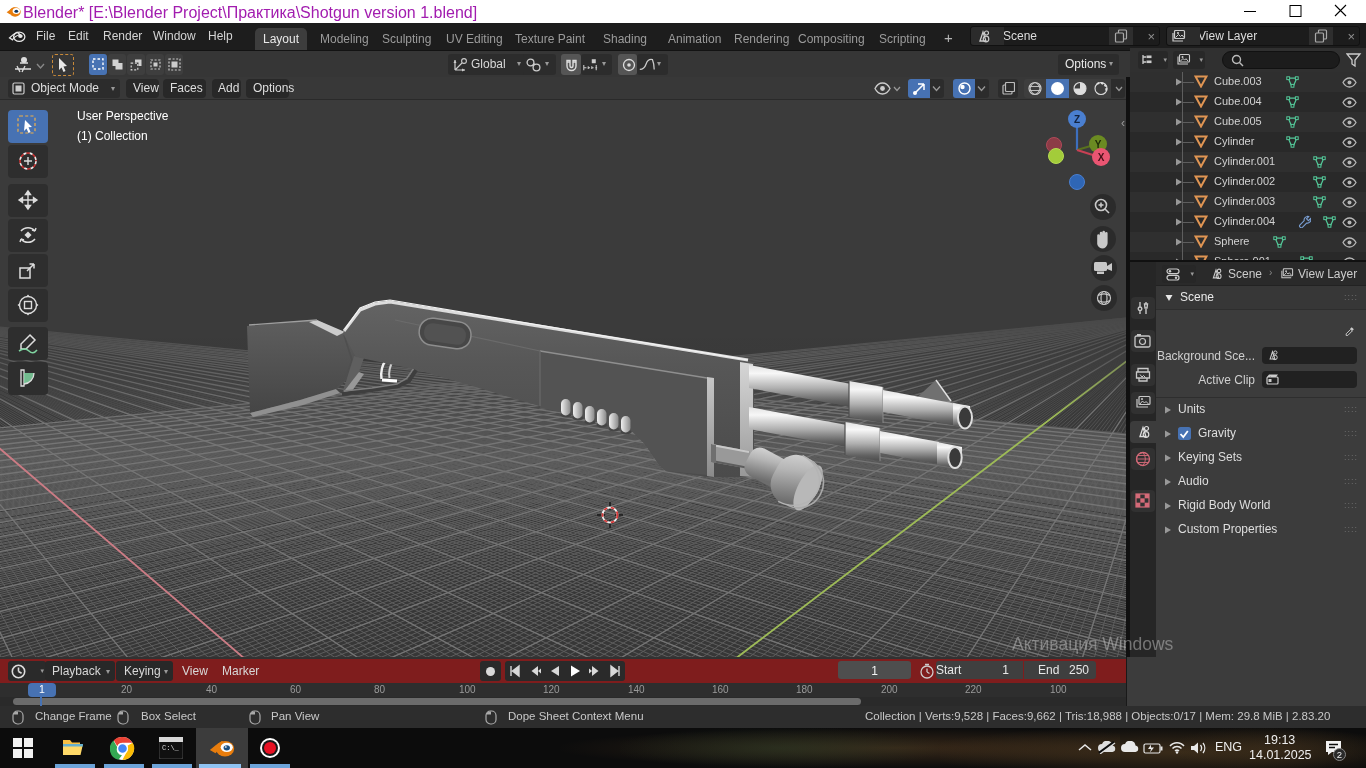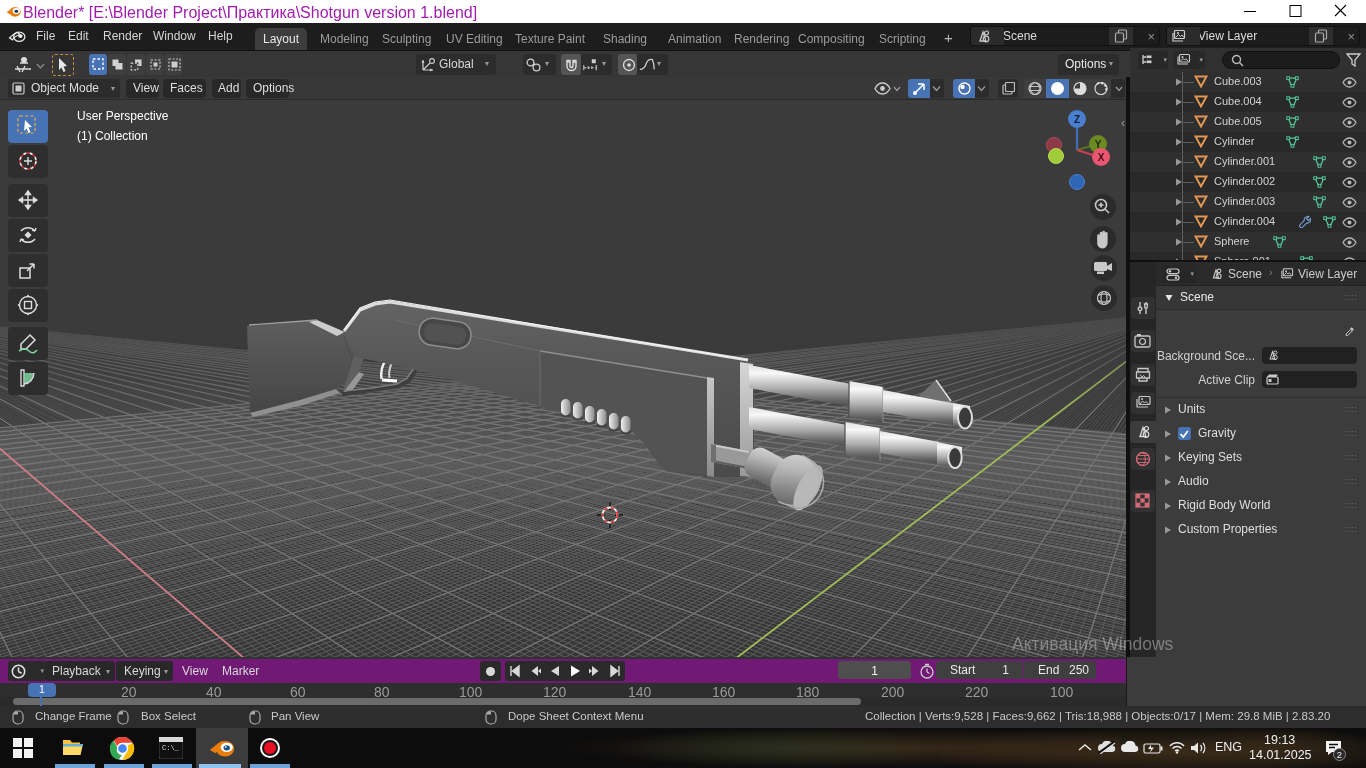--- a/index.html
+++ b/index.html
@@ -31,23 +31,23 @@
 #props{left:1130px;top:262px;width:236px;height:444px;background:#3c3c3c}
 #ptabs{left:0;top:0;width:26px;height:444px;background:#262626}
 #phead{left:26px;top:0;width:210px;height:24px;background:#2a2a2a;border-bottom:1px solid #222}
 .prow{left:26px;width:210px;font-size:12px;color:#cccccc}
 .pfield{background:#212121;border-radius:4px;height:17px}
 .plabel{color:#cfcfcf;font-size:12px;text-align:right;white-space:nowrap;overflow:hidden}
 .psec{font-size:12px;color:#dedede}
 .dots{color:#6f6f6f;font-size:9px;letter-spacing:1px}
 
 #timeline{left:0;top:657px;width:1126px;height:49px;background:#323232}
-#tlhead{left:0;top:2px;width:1126px;height:24px;background:#701a75}
+#tlhead{left:0;top:2px;width:1126px;height:24px;background:#7f1d1d}
 #ruler{left:0;top:26px;width:1126px;height:14px;background:#2e2e2e}
-.fnum{position:absolute;top:1px;font-size:14px;color:#9a9a9a}
+.fnum{position:absolute;top:1px;font-size:10px;color:#9a9a9a}
 #tscroll{left:0;top:40px;width:1126px;height:9px;background:#2a2a2a}
 
 #rfill{left:1126px;top:657px;width:240px;height:49px;background:#3c3c3c;border-left:1px solid #191919}
 
 #status{left:0;top:706px;width:1366px;height:22px;background:#2d2d2d;font-size:11.5px;color:#c8c8c8}
 
 #task{left:0;top:728px;width:1366px;height:40px;background:#0c0c0c;overflow:hidden}
 .ul{position:absolute;top:36px;height:4px;background:#6ca3d8}
 .tray{color:#eee;font-size:12px}
 .sep{background:#131313}
@@ -154,21 +154,21 @@
         </svg></div>
  <div class="abs tbtn selb" style="left:146px;width:18px"><svg width="13" height="13" style="margin:4px 0 0 3px">
           <rect x="2" y="2" width="9" height="9" fill="none" stroke="#ccc" stroke-width="1.2" stroke-dasharray="2 1.6"></rect>
           <rect x="4.5" y="4.5" width="4" height="4" fill="#ccc"></rect>
         </svg></div>
  <div class="abs tbtn selb" style="left:165px;width:18px"><svg width="13" height="13" style="margin:4px 0 0 3px">
           <rect x="1" y="1" width="11" height="11" fill="none" stroke="#ccc" stroke-width="1.2" stroke-dasharray="2 1.6"></rect>
           <rect x="3.5" y="3.5" width="6" height="6" fill="#ccc"></rect>
         </svg></div>
 
- <div class="abs tbtn" style="left:416px;width:80px;background:#2c2c2c">
+ <div class="abs tbtn" style="left:448px;width:80px;background:#2c2c2c">
    <svg width="16" height="15" style="position:absolute;left:5px;top:3px" viewBox="0 0 16 15">
           <path d="M2,13 L2,3 M2,13 L12,13 M2,13 L9,6" stroke="#ccc" stroke-width="1.2" fill="none"></path>
           <path d="M2,3 l-1.5,3 h3 z M12,13 l-3,-1.5 v3 z" fill="#ccc"></path>
           <circle cx="11" cy="4" r="2.4" fill="none" stroke="#ccc" stroke-width="1.1"></circle>
         </svg>
    <span style="position:absolute;left:23px;top:3px;font-size:12px;color:#d8d8d8">Global</span>
    <span style="position:absolute;right:7px;top:5px;color:#999;font-size:8px">▾</span>
  </div>
  <div class="abs tbtn" style="left:523px;width:33px;background:#2c2c2c">
    <svg width="17" height="16" style="position:absolute;left:2px;top:3px" viewBox="0 0 17 16">
@@ -1615,21 +1615,21 @@
           </svg>
    <svg width="20" height="20">
             <path d="M14,5 v10 M6,5 L12.5,10 L6,15 Z" fill="#d9d9d9" stroke="#d9d9d9" stroke-width="1.4"></path>
           </svg>
   </div>
   <div class="abs" style="left:838px;top:2px;width:73px;height:18px;line-height:18px;background:#4e4e4e;border-radius:3px;text-align:center;font-size:12px;color:#f2f2f2;line-height:20px">1</div>
   <svg class="abs" style="left:919px;top:4px" width="16" height="16">
           <circle cx="8" cy="9" r="6" fill="none" stroke="#ccc" stroke-width="1.3"></circle>
           <path d="M8,9 V5.5 M8,9 L10.5,10.5 M6,1.5 h4" stroke="#ccc" stroke-width="1.3" fill="none"></path>
         </svg>
-  <div class="abs" style="left:936px;top:2px;width:87px;height:18px;background:#3f3f3f;border-radius:3px 0 0 3px;font-size:12px;color:#e8e8e8"><span style="margin-left:14px;line-height:18px">Start</span><span style="float:right;margin-right:14px;line-height:18px">1</span></div>
+  <div class="abs" style="left:936px;top:2px;width:87px;height:18px;background:#3f3f3f;border-radius:3px 0 0 3px;font-size:12px;color:#e8e8e8"><span style="line-height:18px">Start</span><span style="float:right;margin-right:14px;line-height:18px">1</span></div>
   <div class="abs" style="left:1024px;top:2px;width:72px;height:18px;background:#3f3f3f;border-radius:0 3px 3px 0;font-size:12px;color:#e8e8e8"><span style="margin-left:14px;line-height:18px">End</span><span style="float:right;margin-right:7px;line-height:18px">250</span></div>
  </div>
  <div id="ruler" class="abs">
         <span class="fnum" style="left:121px">20</span>
         <span class="fnum" style="left:206px">40</span>
         <span class="fnum" style="left:290px">60</span>
         <span class="fnum" style="left:374px">80</span>
         <span class="fnum" style="left:459px">100</span>
         <span class="fnum" style="left:543px">120</span>
         <span class="fnum" style="left:628px">140</span>

